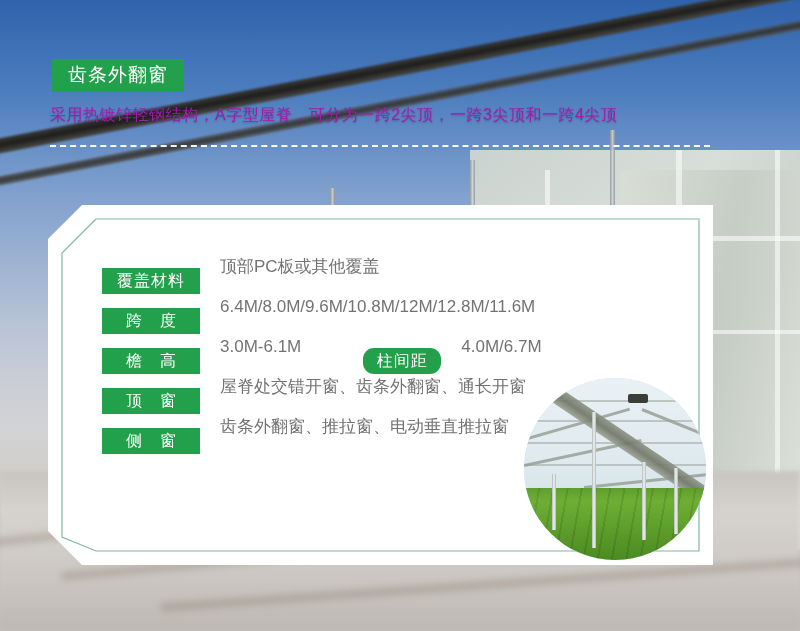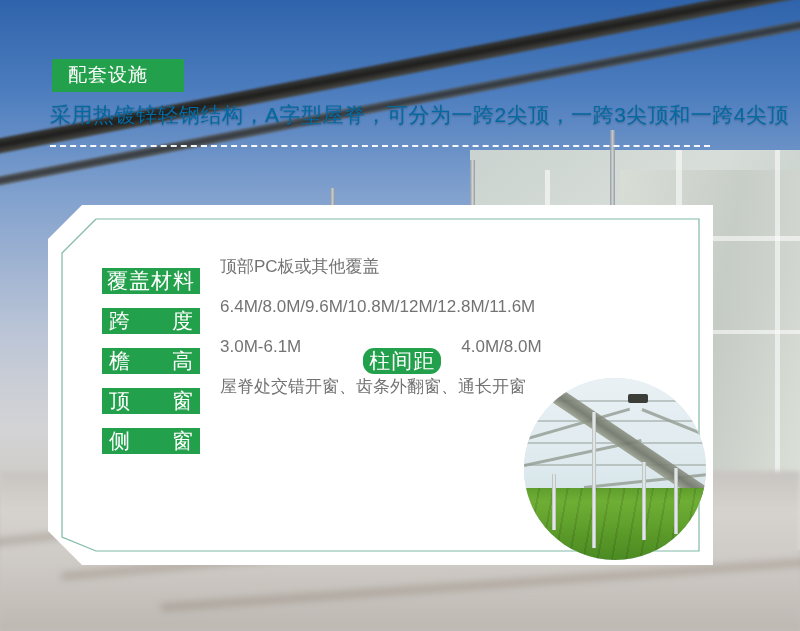--- a/index.html
+++ b/index.html
@@ -116,22 +116,22 @@
     color: #ffffff;
     font-size: 19px;
     line-height: 21px;
     letter-spacing: 1px;
     white-space: nowrap;
   }
   .header-sub {
     position: absolute;
     left: 50px;
     top: 103px;
-    color: #0369a1;
-    font-size: 21px;
+    color: #a21caf;
+    font-size: 16px;
     line-height: 24px;
     letter-spacing: .5px;
     white-space: nowrap;
     text-shadow: 0 1px 2px rgba(0,0,0,.25);
   }
   .divider {
     position: absolute;
     left: 50px;
     top: 145px;
     width: 660px;
@@ -169,26 +169,26 @@
     width: 560px;
   }
   .spec-row {
     display: flex;
     align-items: center;
     height: 40px;
   }
   .label-badge {
     background: #23a04b;
     color: #ffffff;
-    font-size: 21px;
+    font-size: 16px;
     line-height: 26px;
     height: 26px;
     width: 98px;
     box-sizing: border-box;
-    padding: 0 7px;
+    padding: 0 24px;
     display: flex;
     align-items: center;
     justify-content: space-between;
     letter-spacing: 0;
     flex: 0 0 auto;
     white-space: nowrap;
     margin-top: 28px;
   }
   .label-badge.solid {
     justify-content: center;
@@ -299,21 +299,21 @@
     <div class="post" style="left:330px; top:188px; height:140px;"></div>
     <div class="post" style="left:470px; top:160px; height:150px;"></div>
     <div class="post" style="left:610px; top:130px; height:150px;"></div>
     <div class="ground">
       <div class="furrow" style="left:-20px; top:42px; width:520px; transform:rotate(-6deg);"></div>
       <div class="furrow" style="left:60px; top:74px; width:640px; transform:rotate(-5deg);"></div>
       <div class="furrow" style="left:160px; top:110px; width:660px; transform:rotate(-4deg);"></div>
     </div>
   </div>
 
-  <div class="header-badge">配套设施</div>
+  <div class="header-badge">齿条外翻窗</div>
   <div class="header-sub">采用热镀锌轻钢结构，A字型屋脊，可分为一跨2尖顶，一跨3尖顶和一跨4尖顶</div>
   <div class="divider"></div>
 
   <div class="card"></div>
   <svg class="card-border" viewBox="0 0 665 360">
     <polyline points="48,14 14,48 14,332 48,346 651,346 651,14 48,14" fill="none" stroke="#7fb9a4" stroke-width="1.2"></polyline>
   </svg>
 
   <div class="circle-photo">
     <div class="cp-sky"></div>
@@ -349,34 +349,35 @@
       <div class="spec-value">6.4M/8.0M/9.6M/10.8M/12M/12.8M/11.6M</div>
     </div>
 
     <div class="spec-row">
       <div class="label-badge">
         <span>檐</span>
         <span>高</span>
       </div>
       <div class="spec-value">3.0M-6.1M</div>
       <div class="label-badge narrow second-label">柱间距</div>
-      <div class="spec-value">4.0M/8.0M</div>
+      <div class="spec-value">4.0M/6.7M</div>
     </div>
 
     <div class="spec-row">
       <div class="label-badge">
         <span>顶</span>
         <span>窗</span>
       </div>
       <div class="spec-value">屋脊处交错开窗、齿条外翻窗、通长开窗</div>
     </div>
 
     <div class="spec-row">
       <div class="label-badge">
         <span>侧</span>
         <span>窗</span>
       </div>
+      <div class="spec-value">齿条外翻窗、推拉窗、电动垂直推拉窗</div>
     </div>
 
 
   </div>
 
 </div>
 
 </body></html>

